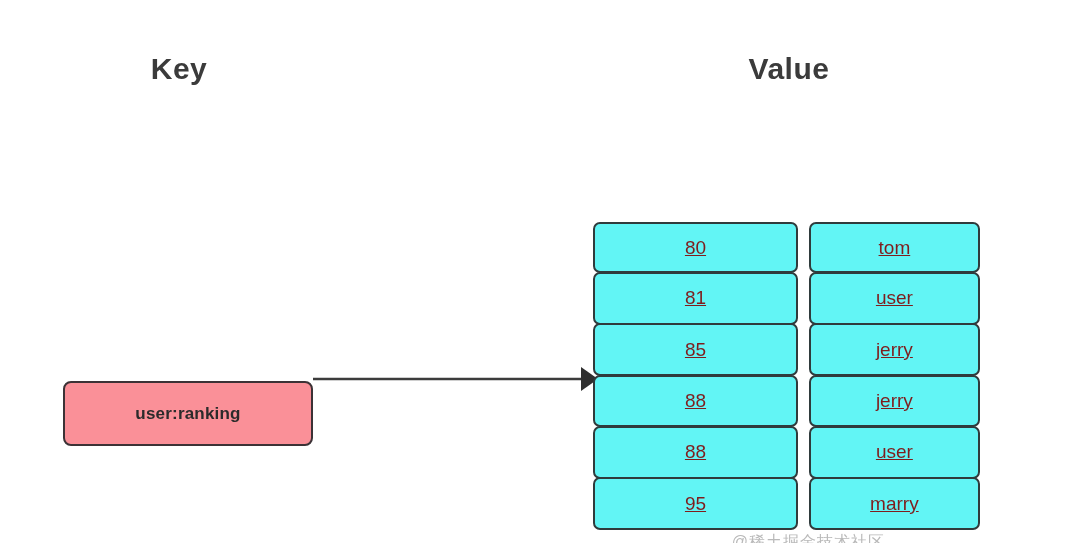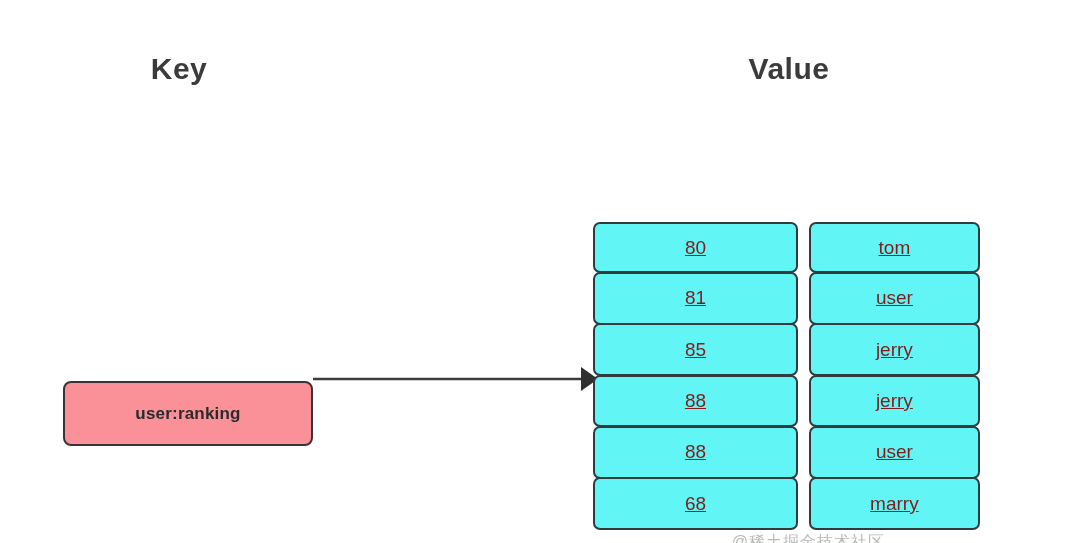--- a/index.html
+++ b/index.html
@@ -160,21 +160,21 @@
       <div class="value-cell cell-score">88</div>
       <div class="value-cell cell-name">jerry</div>
     </div>
 
     <div class="value-row">
       <div class="value-cell cell-score">88</div>
       <div class="value-cell cell-name">user</div>
     </div>
 
     <div class="value-row">
-      <div class="value-cell cell-score">68</div>
+      <div class="value-cell cell-score">95</div>
       <div class="value-cell cell-name">marry</div>
     </div>
 
   </div>
 
   <div class="watermark">@稀土掘金技术社区</div>
 
 </div>
 
 </body></html>

